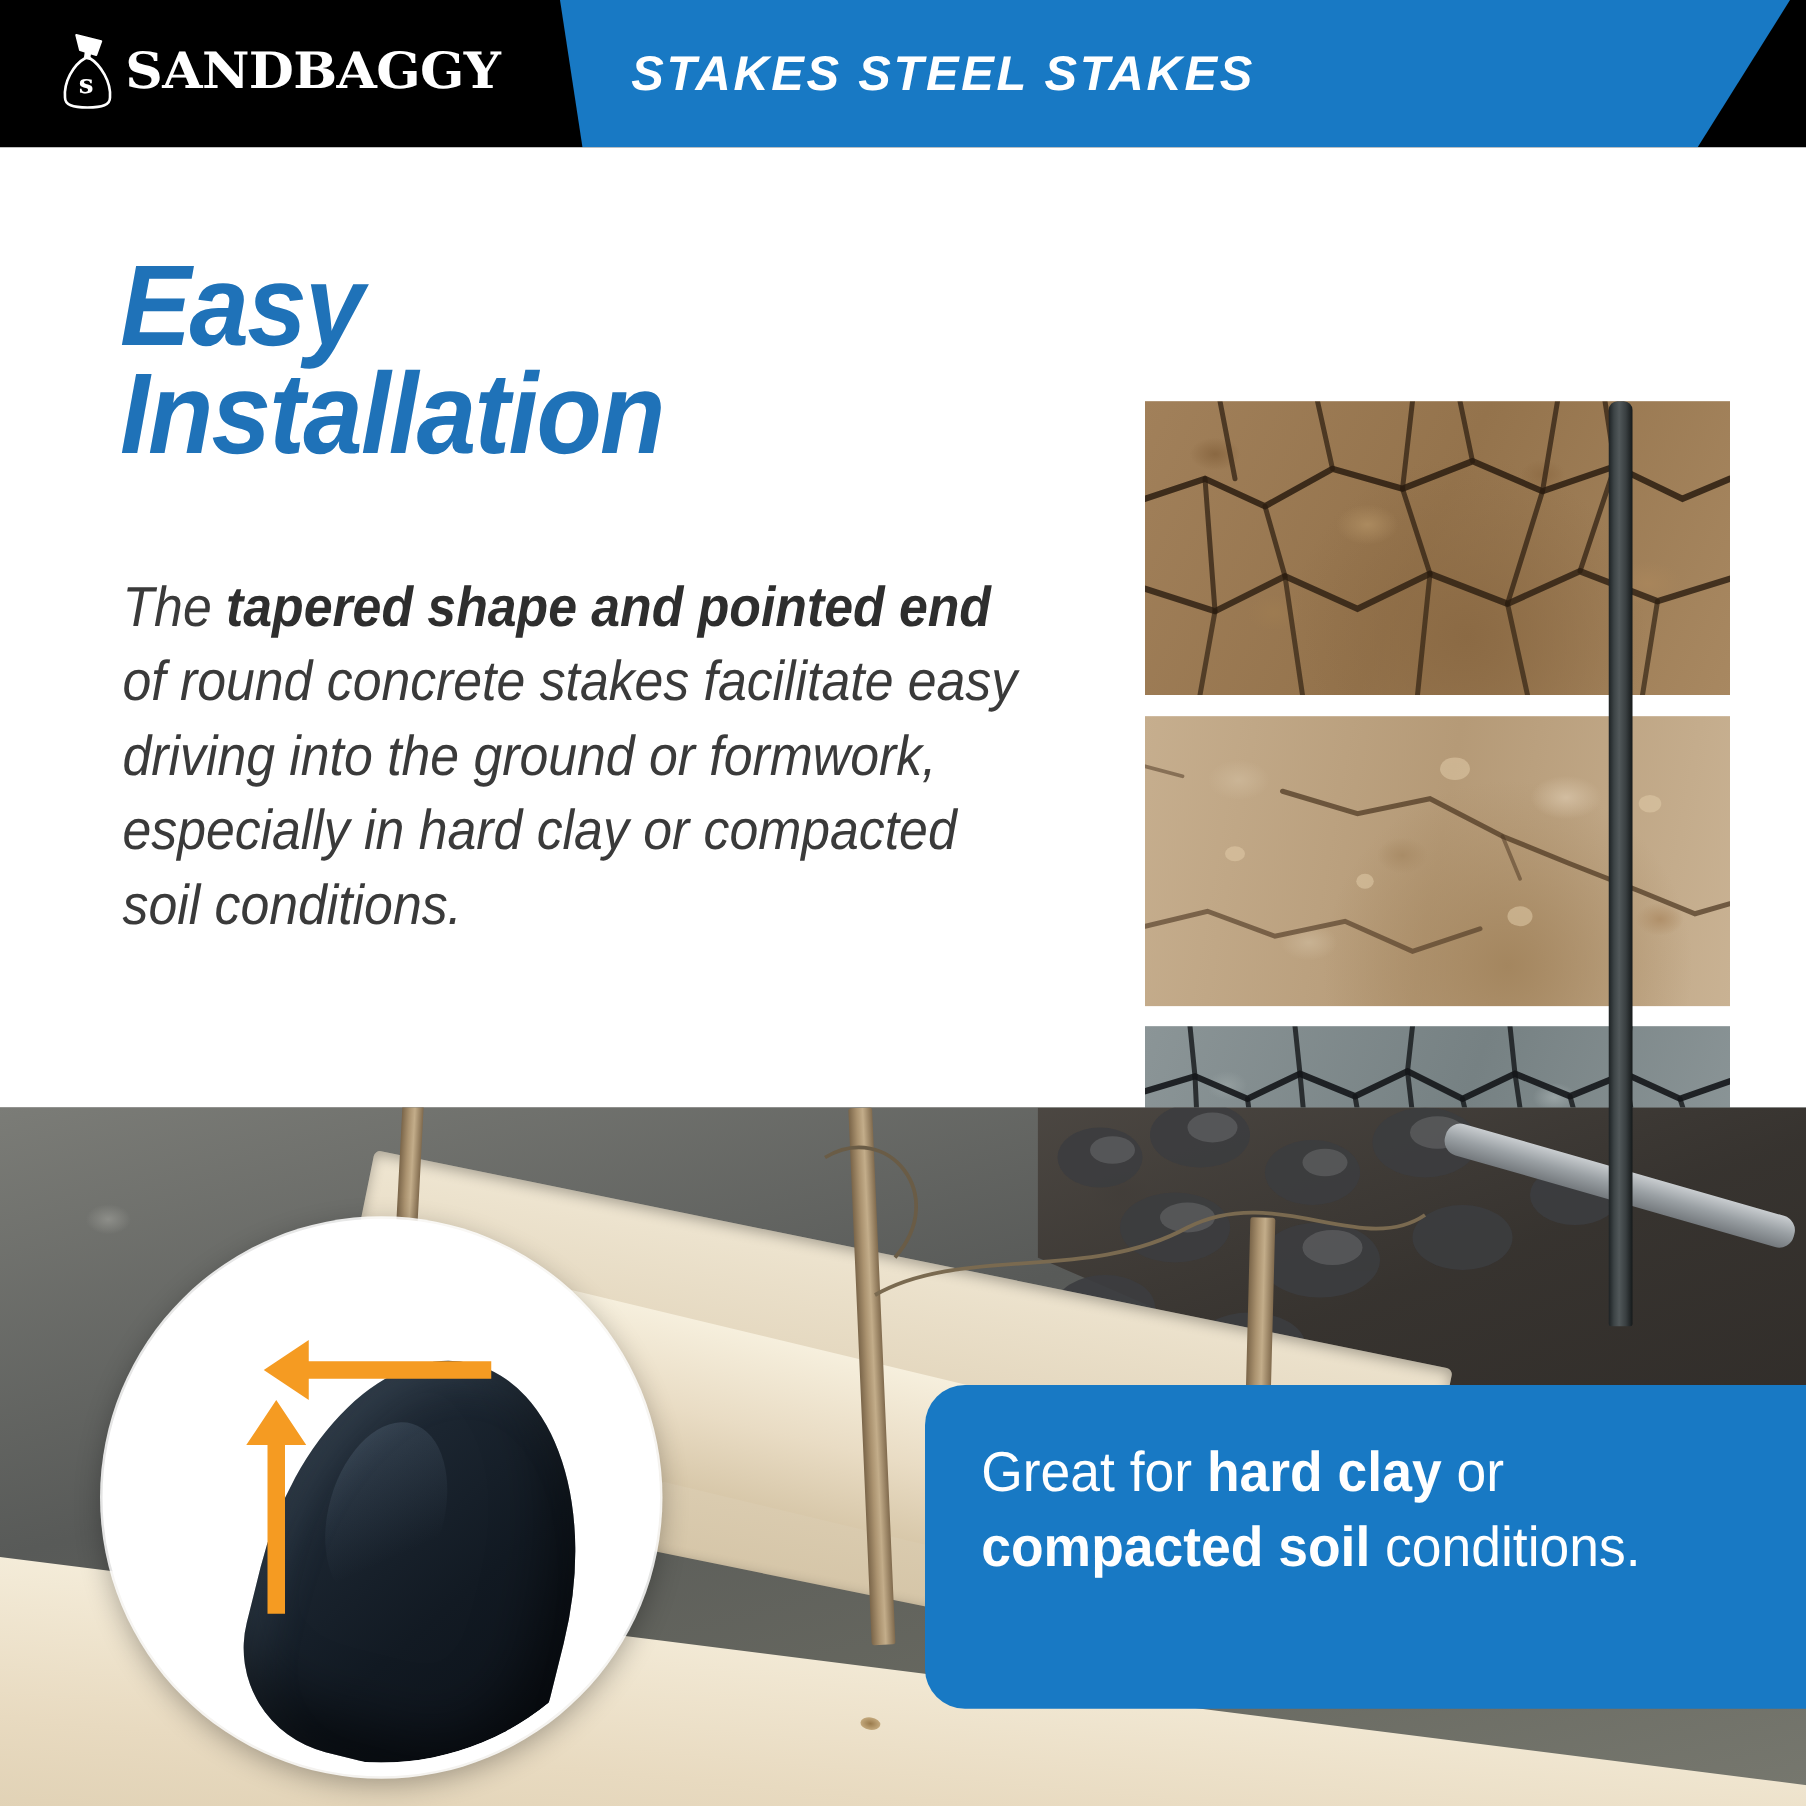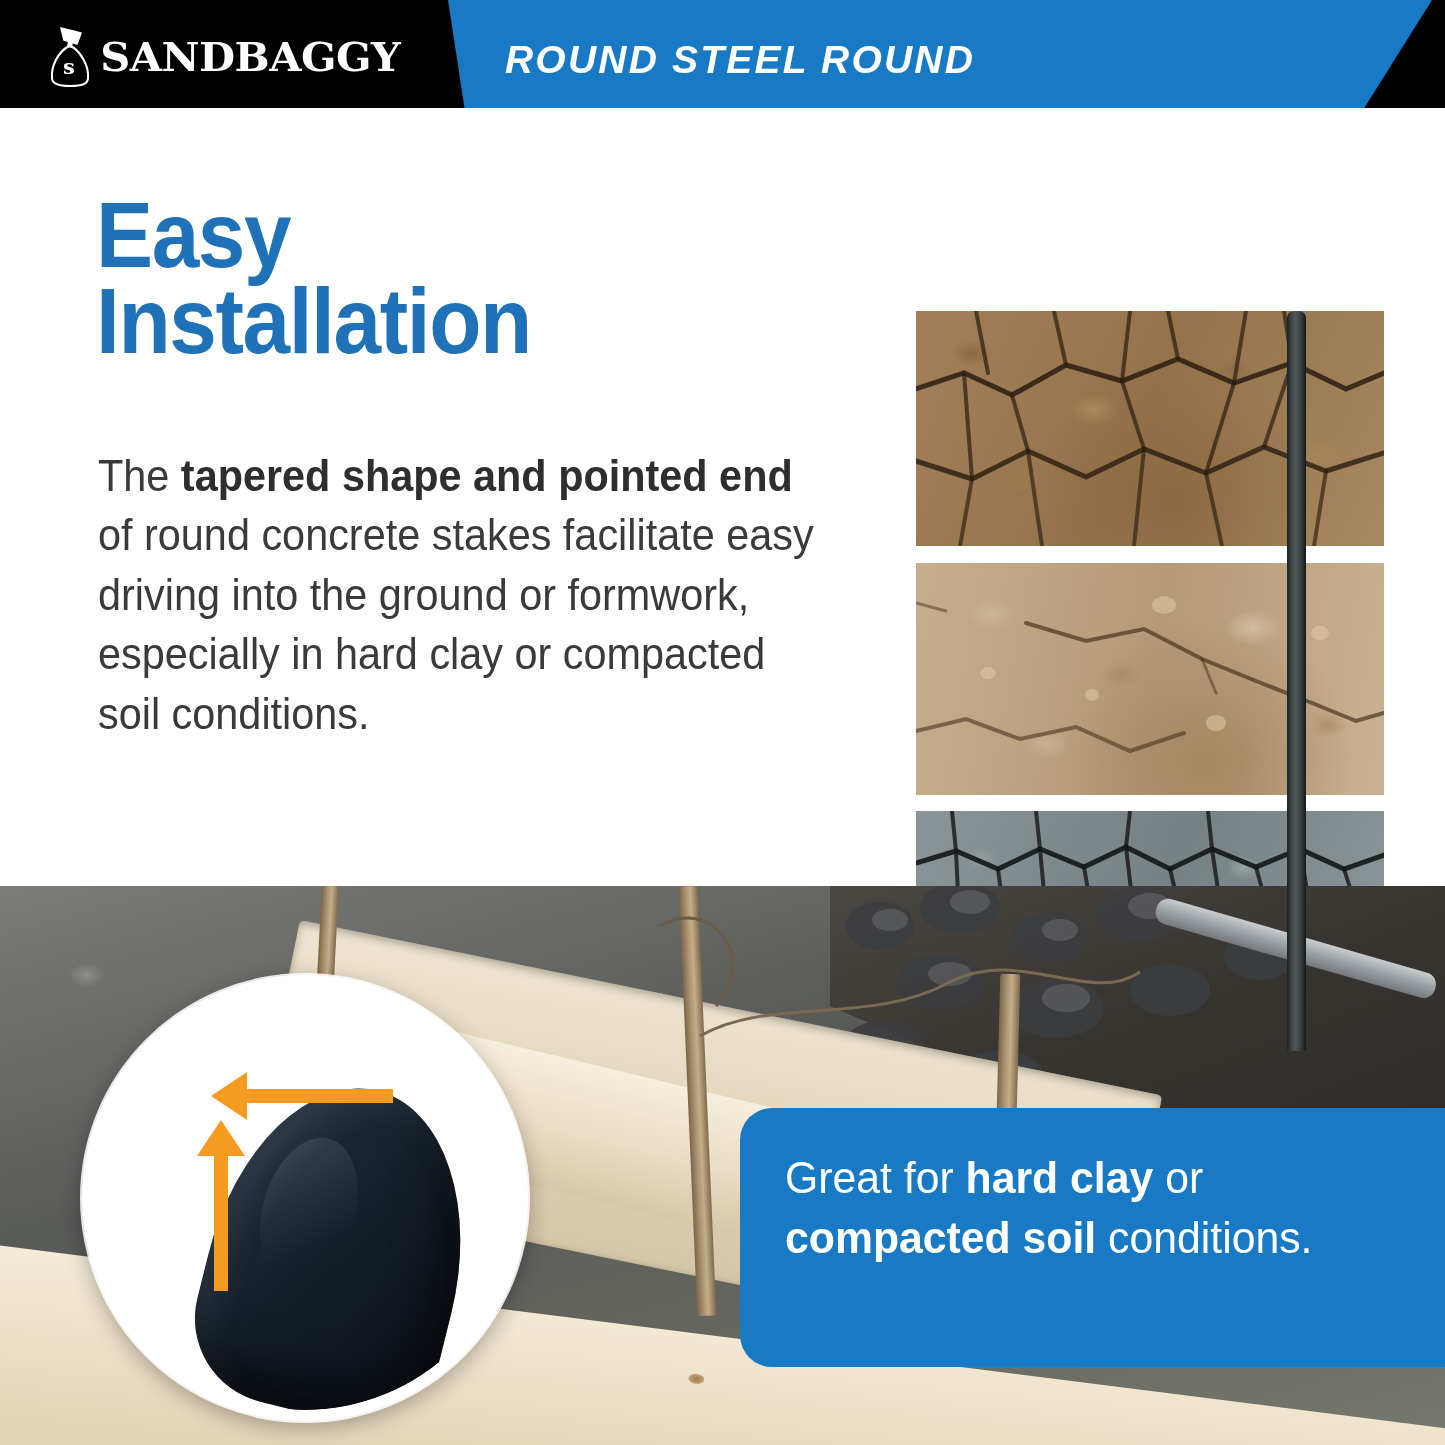--- a/index.html
+++ b/index.html
@@ -31,21 +31,21 @@
     text-transform:uppercase; transform:scaleX(1.04);
   }
   .header-title {
     position:absolute; left:505px; top:38px; z-index:3;
     color:#ffffff; font-size:39px; font-style:italic; font-weight:bold;
     letter-spacing:2.2px; white-space:nowrap;
     font-family:"Liberation Sans", sans-serif;
   }
 
   
-  .content { position:absolute; left:0; top:108px; width:1445px; height:827px; background:#fff; }
+  .content { position:absolute; left:0; top:118px; width:1445px; height:827px; background:#fff;font-style:italic; }
 
   .headline {
     position:absolute; left:96px; top:85px;
     color:#1f72b8; font-size:92px; font-weight:bold; line-height:0.93;
     letter-spacing:-1.5px; font-family:"Liberation Sans", sans-serif;
     transform:scaleX(0.93); transform-origin:left top;
   }
   .headline span { display:block; }
 
   .body-copy {
@@ -212,21 +212,21 @@
         <svg width="44" height="62" viewBox="0 0 44 62">
           <path d="M13 2 L33 7 L29 18 L16 14 Z" fill="#ffffff" stroke="#ffffff" stroke-width="1.6" stroke-linejoin="round"></path>
           <path d="M20 14 L25 16 L24 22 L19 21 Z" fill="#ffffff"></path>
           <path d="M21 20 C10 26 3 40 4 52 C4 58 10 60 22 60 C34 60 40 58 40 52 C41 40 33 26 23 20 Z" fill="none" stroke="#ffffff" stroke-width="2.1" stroke-linejoin="round"></path>
           <text x="21" y="48" font-family="DejaVu Serif, serif" font-size="21" font-weight="bold" fill="#ffffff" text-anchor="middle">s</text>
         </svg>
       </span>
       <span class="logo-text">SANDBAGGY</span>
     </div>
 
-    <div class="header-title">ROUND STEEL ROUND</div>
+    <div class="header-title">STAKES STEEL STAKES</div>
   </div>
 
   <div class="content">
 
     <div class="headline">
       <span>Easy</span>
       <span>Installation</span>
     </div>
 
     <p class="body-copy"><span>The </span><b>tapered shape and pointed end</b><span> of round concrete stakes facilitate easy driving into the ground or formwork, especially in hard clay or compacted soil conditions.</span></p>

